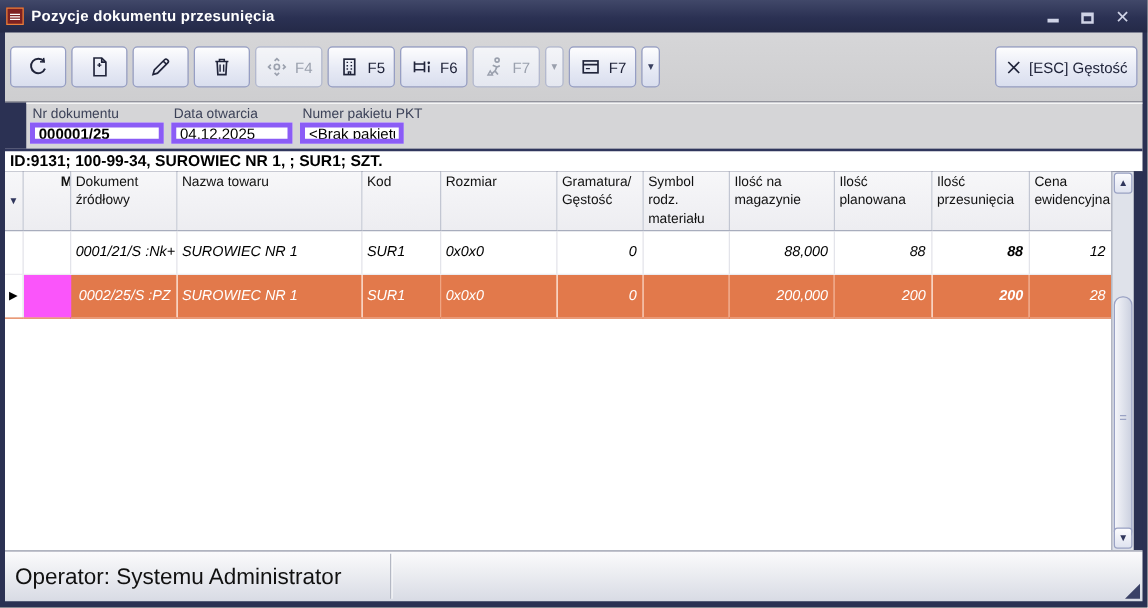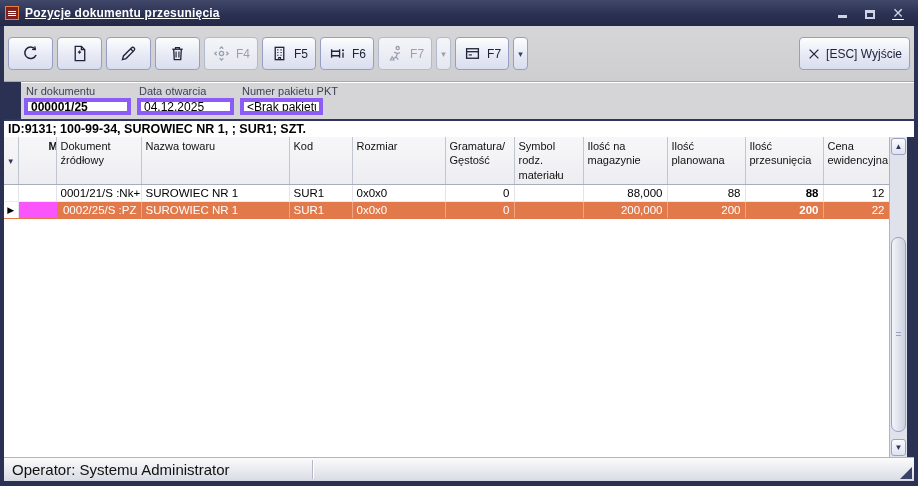--- a/index.html
+++ b/index.html
@@ -6,21 +6,21 @@
     --navy:#2b3153; --navy-dk:#202542; --navy-lt:#454c78;
     --orange-sel:#e2794b; --magenta:#fa55fa;
     --btn-border:#969ec4; --grid:#d8dbe2; --hdr-border:#c2c6d2;
   }
   *{box-sizing:border-box; margin:0; padding:0;}
   body{font-family:"Liberation Sans","DejaVu Sans",sans-serif; background:#555;}
   .window{width:918px; height:486px; background:var(--navy); position:relative; overflow:hidden;}
 
   
   .titlebar{height:26px; display:flex; align-items:center; padding:0 8px 0 5px;
-    background:linear-gradient(#414869,#2b3153 55%,#242947); color:#fff;text-decoration:underline;}
+    background:linear-gradient(#414869,#2b3153 55%,#242947); color:#fff;}
   .app-logo{width:14px; height:14px; background:#7d2121; border:1px solid #e8803c;
     display:flex; flex-direction:column; justify-content:center; gap:1px; padding:2px; margin-right:6px;}
   .app-logo i{display:block; height:1px; background:#fff;}
   .title-text{font-size:12px; font-weight:bold; letter-spacing:.2px;}
   .win-controls{margin-left:auto; display:flex; align-items:center; gap:12px; padding-right:4px;}
   .wc{width:16px; height:14px; display:flex; align-items:flex-end; justify-content:center; cursor:default;}
   .wc-min i{width:9px; height:3px; background:#cfd3e6; margin-bottom:2px;}
   .wc-max i{width:10px; height:9px; border:2px solid #cfd3e6; border-top-width:3px; margin-bottom:1px;}
   .wc-close{font-size:14px; font-weight:bold; color:#cfd3e6; align-items:center; line-height:14px;}
 
@@ -54,43 +54,43 @@
   
   .table-region{flex:1; background:var(--navy); display:flex; overflow:hidden;}
   .table-wrap{width:885px; background:#fff; overflow:hidden;}
   table{border-collapse:collapse; table-layout:fixed; width:885px; font-size:11.5px;}
   th,td{overflow:hidden; white-space:nowrap; padding:0 4px;}
   thead th{background:linear-gradient(#f7f7f9,#ededf1); border-right:1px solid var(--hdr-border);
     border-bottom:1px solid #a8adbd; font-weight:normal; font-size:11px; text-align:left;
     vertical-align:top; padding:2px 4px; height:34px; white-space:pre-line; line-height:1.3; color:#111;}
   thead th.c-ind{padding:0; vertical-align:middle; text-align:center;}
   thead th.c-mag{font-weight:bold;padding-left:30px;}
-  tbody td{height:17px; border-right:1px solid #e3e4ea; border-bottom:1px solid #ececf0; color:#000;}
+  tbody td{height:35px; border-right:1px solid #e3e4ea; border-bottom:1px solid #ececf0; color:#000;font-style:italic;}
   td.num{text-align:right;}
   td.bold{font-weight:bold;}
   tr.sel td{background:var(--orange-sel); color:#fff; border-right-color:#f0a583; border-bottom-color:var(--orange-sel);}
   tr.sel td.c-ind{background:#fff; color:#000; border-right-color:#e3e4ea;}
   tr.sel td.c-mag{background:var(--magenta); border-right-color:var(--magenta);}
   td.c-ind{padding:0; text-align:center; font-size:9px; color:#1a1a1a;}
   .sort-arrow{font-size:8px; color:#30365c;}
 
   
   .vscroll{width:18px; background:#dfe2ea; border-left:1px solid #b0b4c0; position:relative;}
   .sb-btn{position:absolute; left:1px; right:1px; height:17px; background:linear-gradient(#fbfbfd,#dfe3f0);
     border:1px solid #9aa2c4; border-radius:3px; display:flex; align-items:center; justify-content:center;
     font-size:8px; color:#30365c; cursor:pointer;}
   .sb-up{top:1px;} .sb-down{bottom:1px;}
   .sb-thumb{position:absolute; left:1px; right:1px; top:100px; height:195px;
     background:linear-gradient(90deg,#f4f5f9,#ccd1e0); border:1px solid #9aa2c4; border-radius:7px; cursor:grab;}
   .sb-grip{position:absolute; left:4px; right:4px; top:50%; margin-top:-3px;}
   .sb-grip i{display:block; height:1px; background:#9aa2c4; margin-bottom:2px;}
 
   
-  .statusbar{height:24px; background:linear-gradient(#fbfbfc,#d8dbe4); border-top:1px solid #b0b4c0;
-    display:flex; align-items:center; font-size:15px; color:#111; position:relative;text-align:center;}
+  .statusbar{height:41px; background:linear-gradient(#fbfbfc,#d8dbe4); border-top:1px solid #b0b4c0;
+    display:flex; align-items:center; font-size:18px; color:#111; position:relative;text-align:center;}
   .status-text{padding:0 8px;}
   .status-div{position:absolute; left:308px; top:2px; bottom:2px; width:2px;
     border-left:1px solid #b4b8c4; border-right:1px solid #fff;}
   .resize-grip{position:absolute; right:2px; bottom:2px; width:0; height:0;
     border-left:12px solid transparent; border-bottom:12px solid #3a4166; cursor:nwse-resize;}
 
   .content{position:absolute; top:26px; left:4px; right:4px; bottom:5px; display:flex; flex-direction:column;}
 </style>
 </head>
 <body>
@@ -187,21 +187,21 @@
           </svg>
         <span class="tb-label">F7</span>
       </div>
       <div class="tb-btn tb-drop">
         <span>▾</span>
       </div>
       <div class="tb-btn tb-exit">
         <svg viewBox="0 0 16 16" fill="none" stroke="currentColor" stroke-width="1.5" style="width:14px;height:14px">
             <path d="M3 3 L13 13 M13 3 L3 13"></path>
           </svg>
-        <span class="tb-label">[ESC] Wyjście</span>
+        <span class="tb-label">[ESC] Gęstość</span>
       </div>
     </div>
 
     <div class="fields">
       <div class="field f-nr">
         <label>Nr dokumentu</label>
         <input value="000001/25" style="">
       </div>
       <div class="field f-data">
         <label>Data otwarcia</label>
@@ -275,21 +275,21 @@
               <td class="c-mag"></td>
               <td class="num">0002/25/S :PZ</td>
               <td>SUROWIEC NR 1</td>
               <td>SUR1</td>
               <td>0x0x0</td>
               <td class="num">0</td>
               <td></td>
               <td class="num">200,000</td>
               <td class="num">200</td>
               <td class="num bold">200</td>
-              <td class="num">22</td>
+              <td class="num">28</td>
             </tr>
           </tbody>
         </table>
       </div>
       <div class="vscroll">
         <div class="sb-btn sb-up">
             <span>▲</span>
           </div>
         <div class="sb-thumb">
           <span class="sb-grip">

